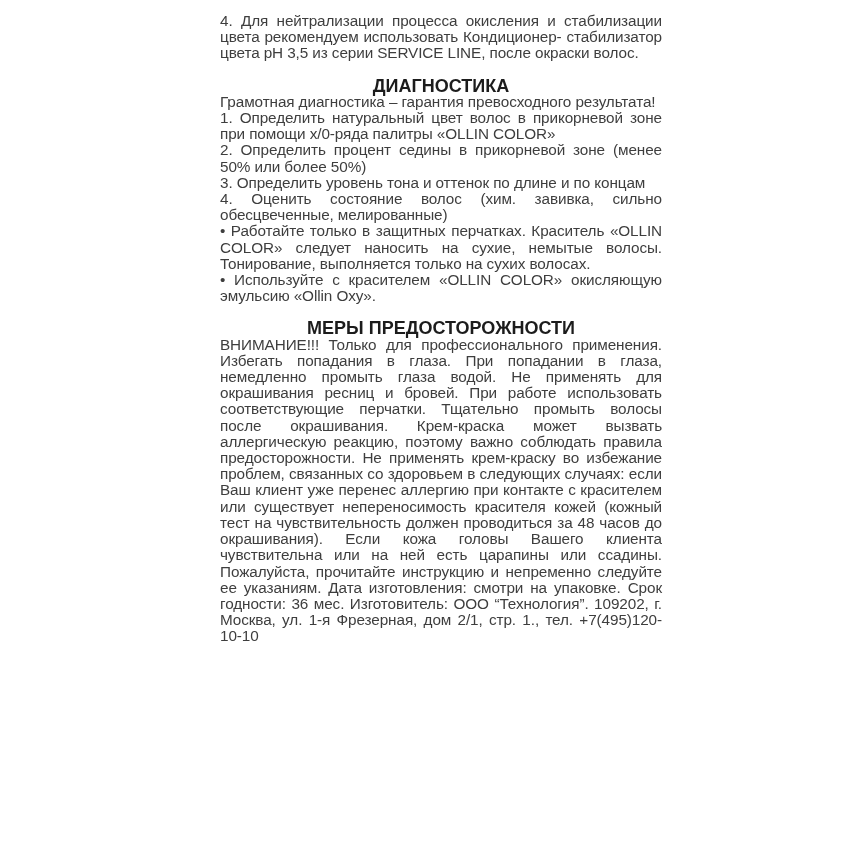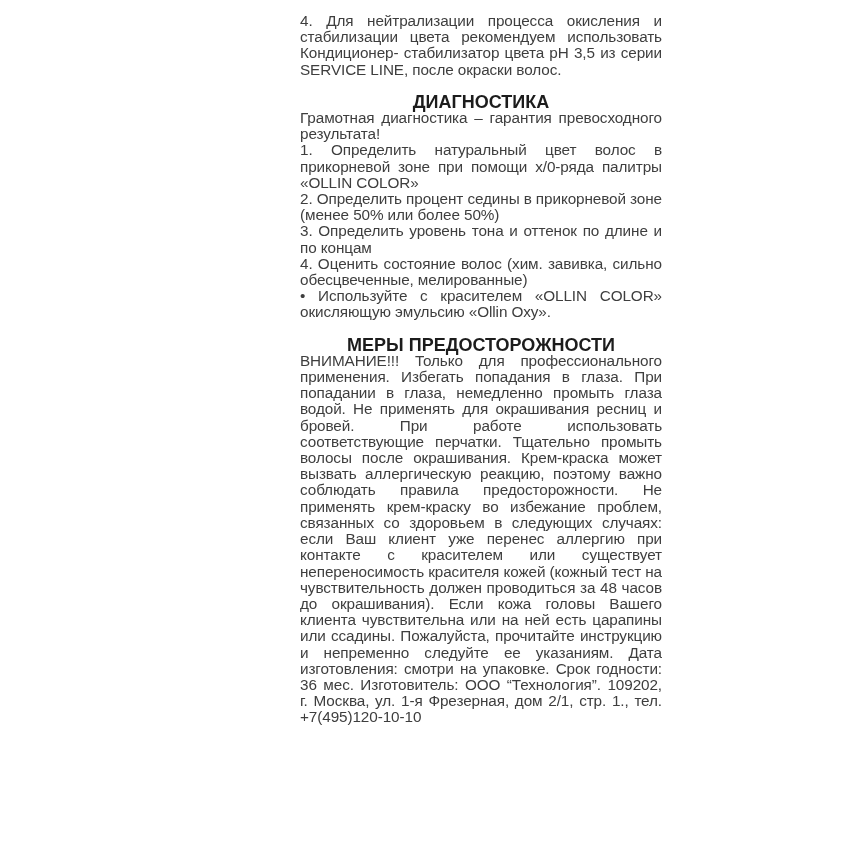--- a/index.html
+++ b/index.html
@@ -1,20 +1,20 @@
 <!DOCTYPE html>
 <html lang="ru" style="--bg: #ffffff; --text: #3e3e3e; --heading: #1c1c1c;"><head>
 <meta charset="utf-8">
 <style>
   :root {
     --bg: #ffffff;
     --text: #3e3e3e;
     --heading: #1c1c1c;
   }
-  * { box-sizing: border-box; padding-left: 40px; }
+  * { box-sizing: border-box; }
   html, body {
     margin: 0;
     padding: 0;
     width: 850px;
     height: 850px;
     background: var(--bg);
   }
   .page {
     position: relative;
     width: 850px;
@@ -57,19 +57,20 @@
 
     <p class="para">4. Для нейтрализации процесса окисления и стабилизации цвета рекомендуем использовать Кондиционер- стабилизатор цвета pH 3,5 из серии SERVICE LINE, после окраски волос.</p>
 
     <h2 class="section-heading">ДИАГНОСТИКА</h2>
     <p class="para">Грамотная диагностика – гарантия превосходного результата!</p>
     <p class="para">1. Определить натуральный цвет волос в прикорневой зоне при помощи х/0-ряда палитры «OLLIN COLOR»</p>
     <p class="para">2. Определить процент седины в прикорневой зоне (менее 50% или более 50%)</p>
     <p class="para">3. Определить уровень тона и оттенок по длине и по концам</p>
     <p class="para">4. Оценить состояние волос (хим. завивка, сильно обесцвеченные, мелированные)</p>
 
+    <p class="para">• Работайте только в защитных перчатках. Краситель «OLLIN COLOR» следует наносить на сухие, немытые волосы. Тонирование, выполняется только на сухих волосах.</p>
     <p class="para">• Используйте с красителем «OLLIN COLOR» окисляющую эмульсию «Ollin Oxy».</p>
 
     <h2 class="section-heading">МЕРЫ ПРЕДОСТОРОЖНОСТИ</h2>
     <p class="para">ВНИМАНИЕ!!! Только для профессионального применения. Избегать попадания в глаза. При попадании в глаза, немедленно промыть глаза водой. Не применять для окрашивания ресниц и бровей. При работе использовать соответствующие перчатки. Тщательно промыть волосы после окрашивания. Крем-краска может вызвать аллергическую реакцию, поэтому важно соблюдать правила предосторожности. Не применять крем-краску во избежание проблем, связанных со здоровьем в следующих случаях: если Ваш клиент уже перенес аллергию при контакте с красителем или существует непереносимость красителя кожей (кожный тест на чувствительность должен проводиться за 48 часов до окрашивания). Если кожа головы Вашего клиента чувствительна или на ней есть царапины или ссадины. Пожалуйста, прочитайте инструкцию и непременно следуйте ее указаниям. Дата изготовления: смотри на упаковке. Срок годности: 36 мес. Изготовитель: ООО “Технология”. 109202, г. Москва, ул. 1-я Фрезерная, дом 2/1, стр. 1., тел. +7(495)120-10-10</p>
 
   </div>
 </div>
 
 </body></html>

